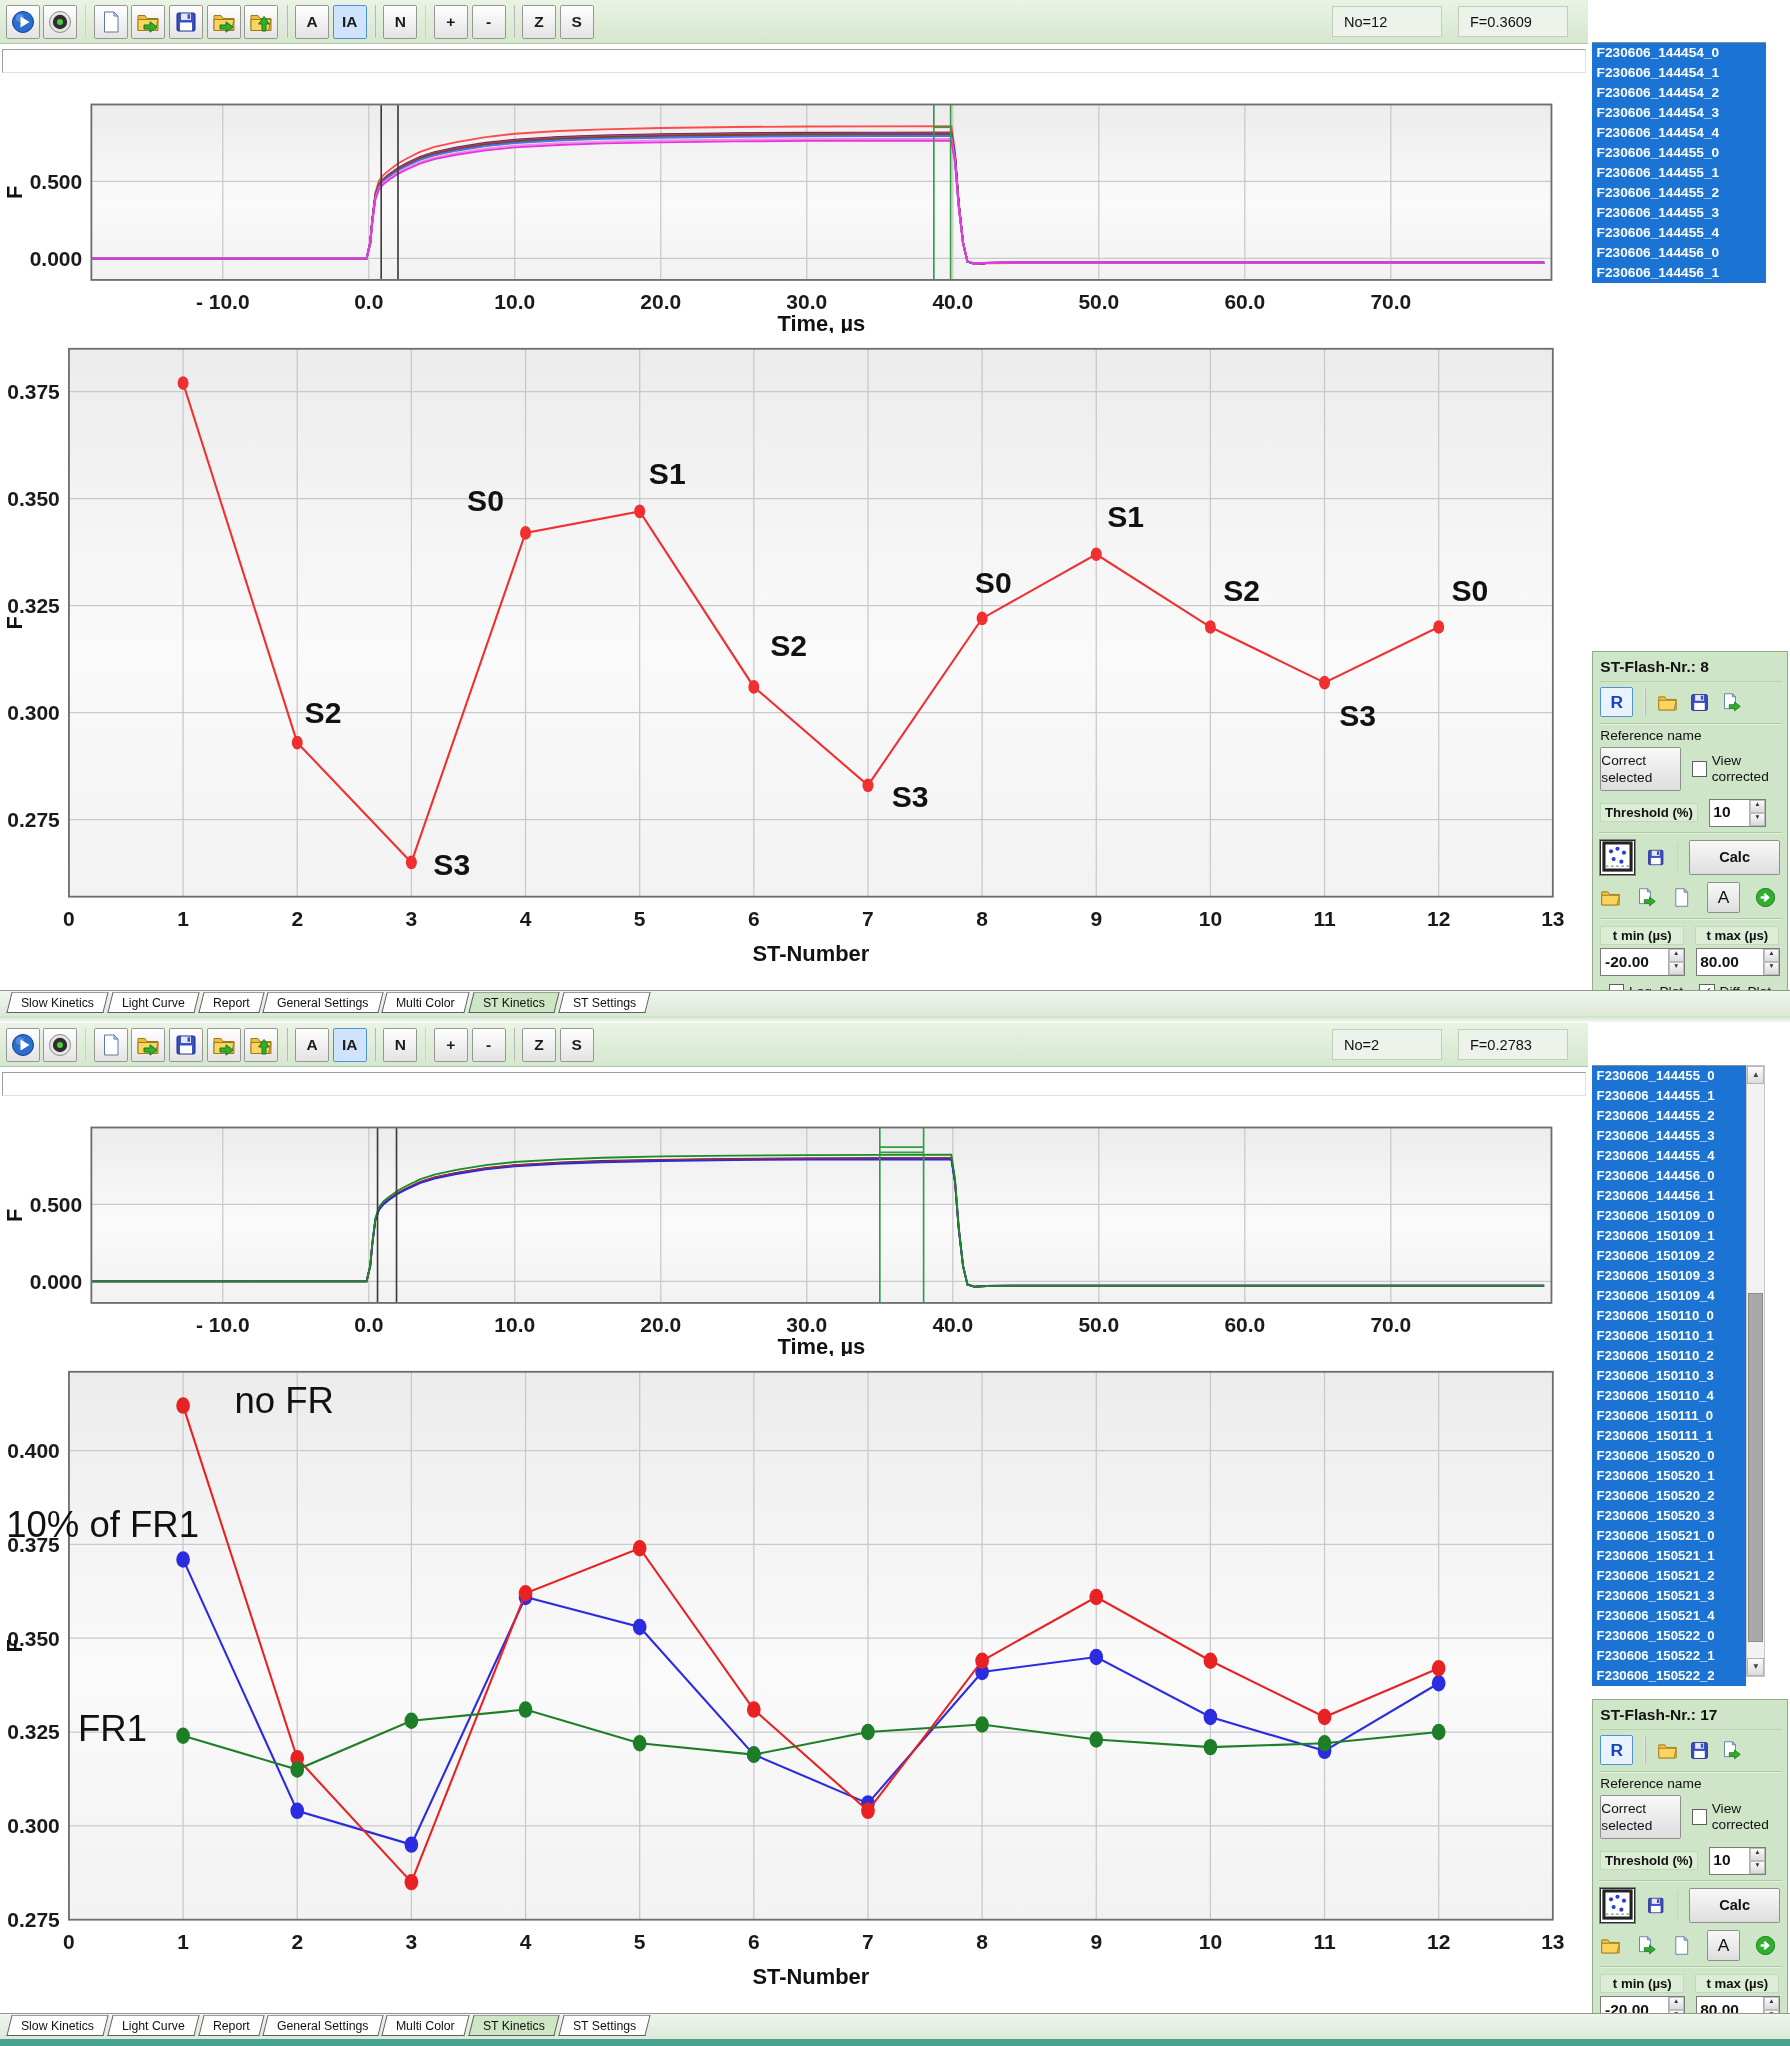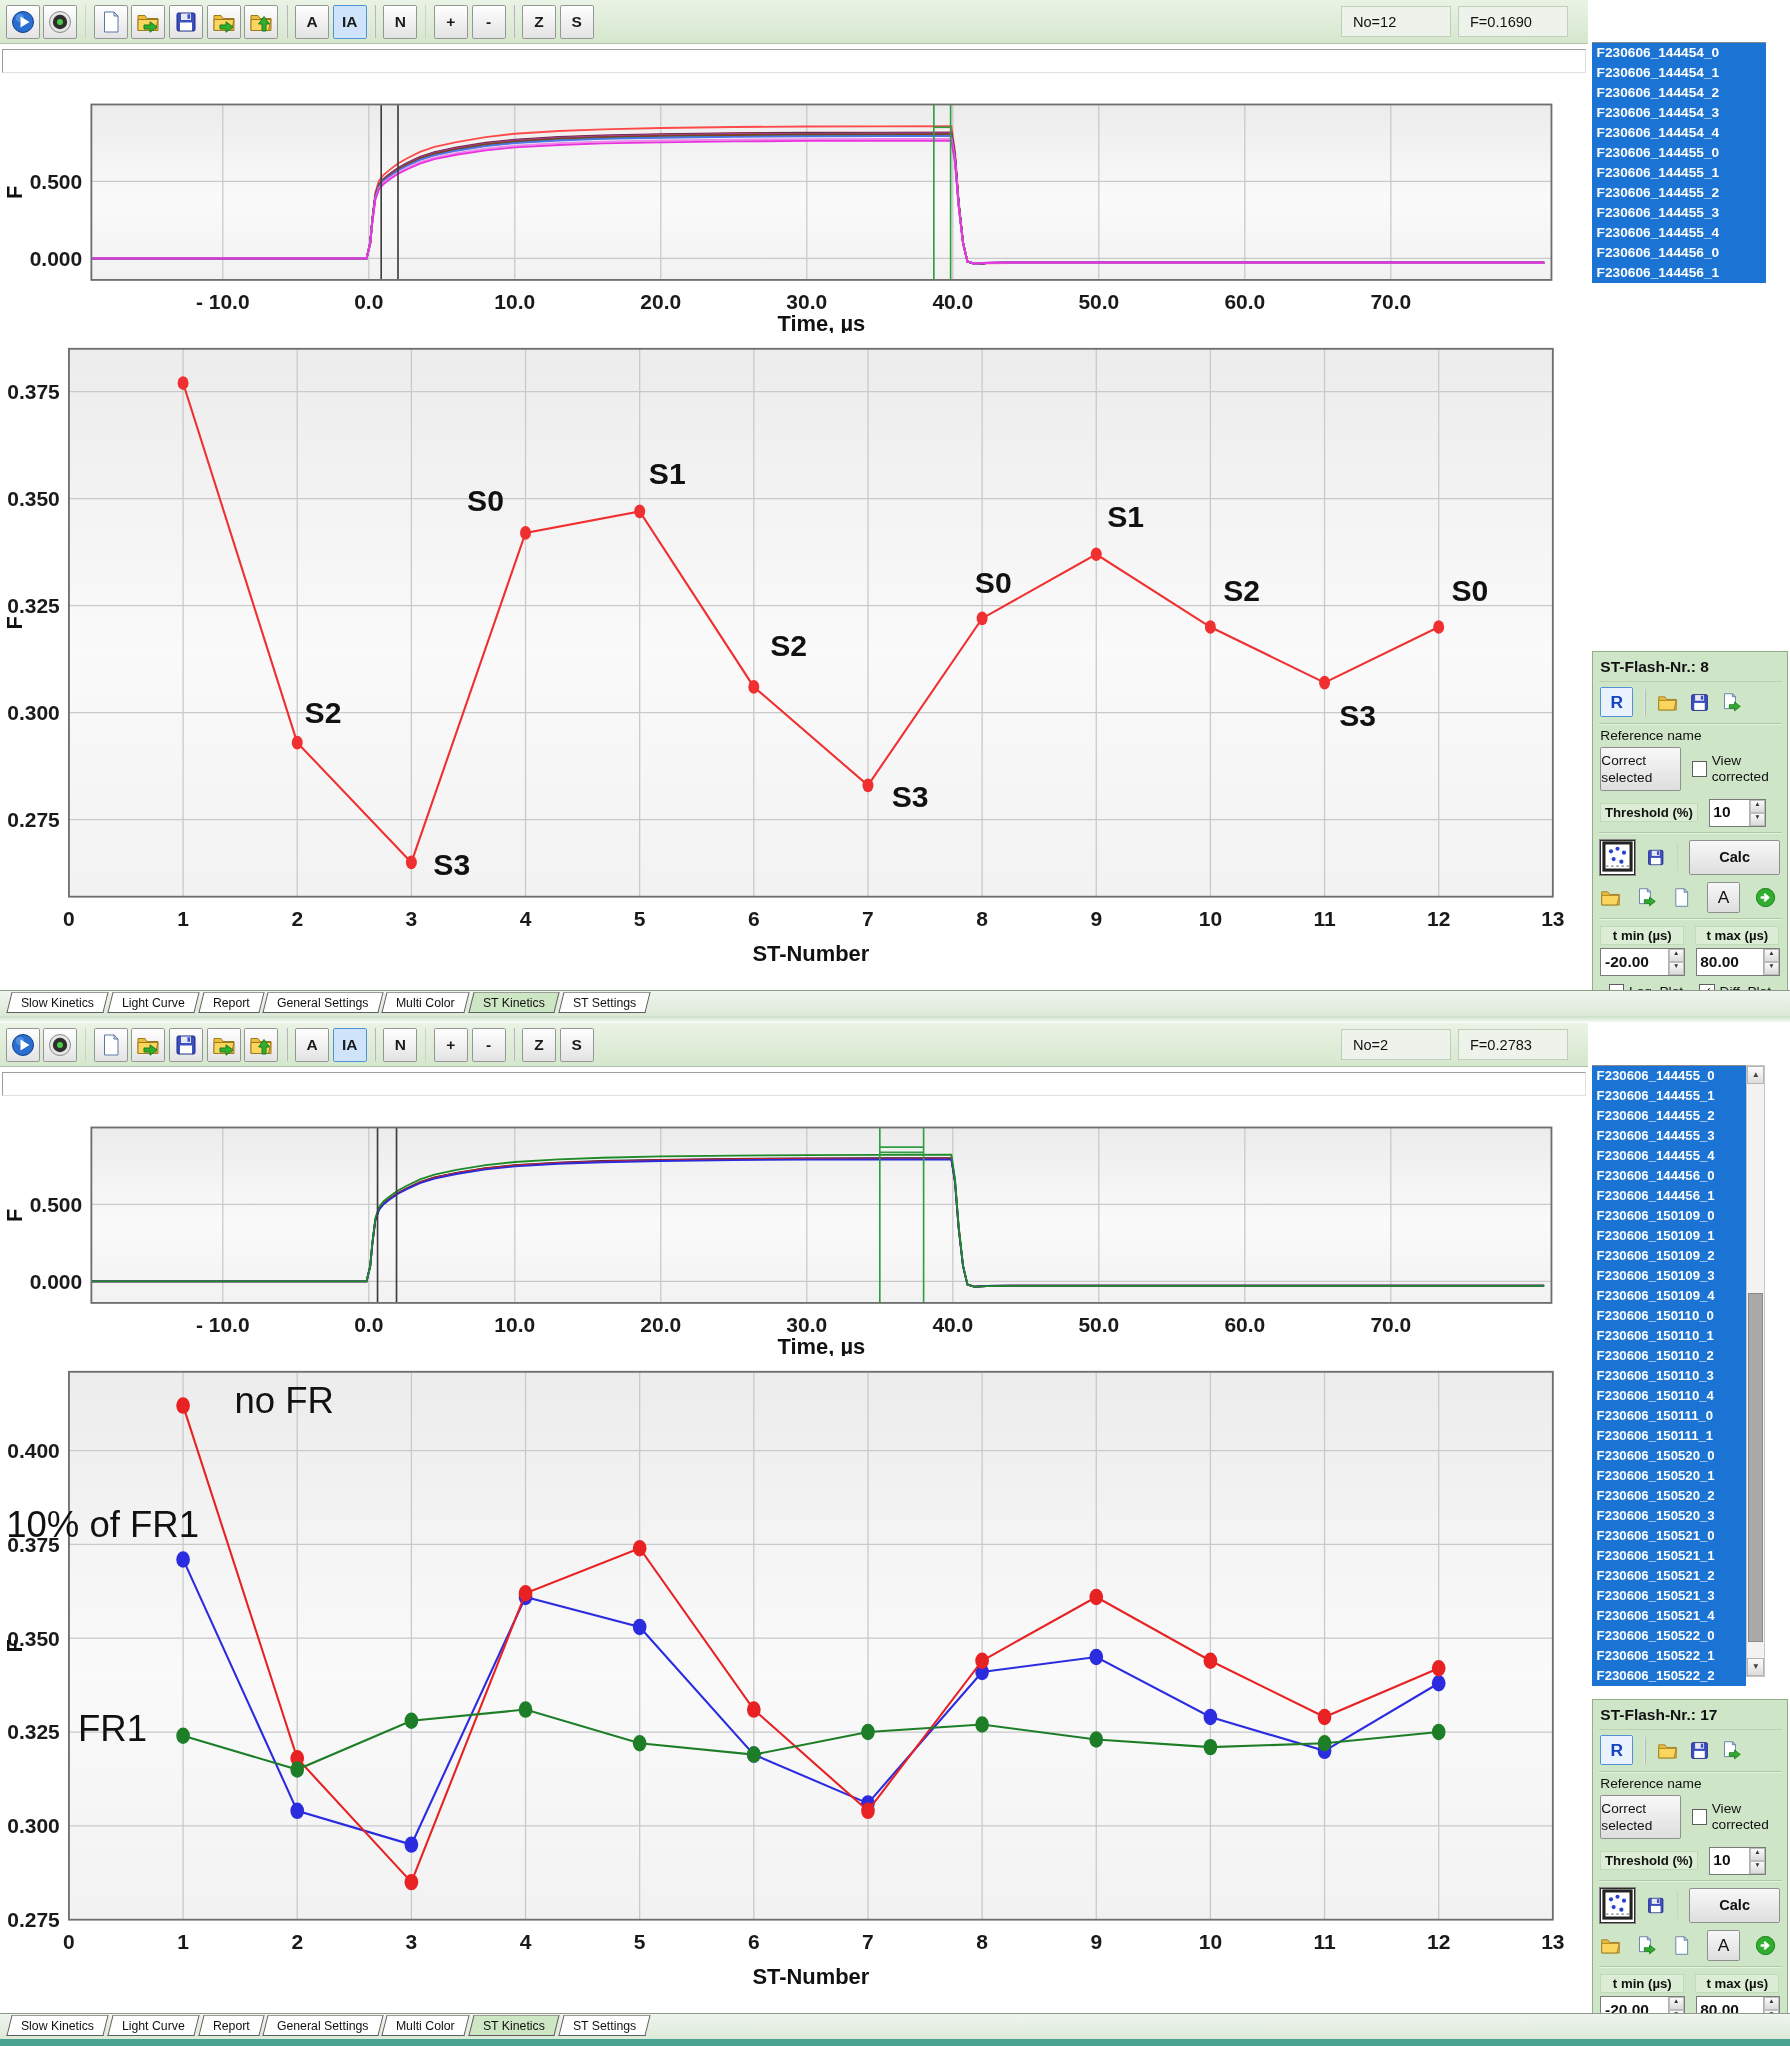--- a/index.html
+++ b/index.html
@@ -8,21 +8,21 @@
 .panel{position:absolute;left:0;width:1791px;height:1016px;background:#fff}
 #panel-1{top:0}
 #panel-2{top:1023px}
 .panel-sep{position:absolute;top:1016px;left:0;width:1791px;height:7.3px;background:linear-gradient(#c9dfc3,#ffffff)}
 .bottom-strip{position:absolute;top:2039px;left:0;width:1791px;height:7.3px;background:#49a18f}
 
 .toolbar{position:absolute;left:0;top:0;width:1588px;height:44px;background:linear-gradient(#eaf3e5,#d5e7cd);border-bottom:0.9px solid #b0c2aa;display:flex;align-items:center;gap:3.7px;padding:3.7px 5.5px}
 .tb-btn{width:34px;height:34px;background:linear-gradient(#ffffff,#e3e3e3);border:0.9px solid #969696;border-radius:1.8px;display:flex;align-items:center;justify-content:center;font-weight:bold;font-size:15.5px;color:#1a1a1a;flex:0 0 auto}
 .tb-btn.lightblue{background:#cfe4fa;border:1.8px solid #4f93d6}
 .tb-sep{width:1.8px;height:33px;background:linear-gradient(90deg,#ffffff,#9f9f9f);margin:0 3.7px;flex:0 0 auto}
-.tb-status{margin-left:auto;display:flex;gap:7px;margin-right:14.6px}
+.tb-status{margin-left:auto;display:flex;gap:16px;margin-right:14.6px}
 .status-box{height:31px;background:#edf3ea;border:0.9px solid #c0cebb;display:flex;align-items:center;padding:0 11px;font-size:14.6px;min-width:110px;color:#111}
 .white-strip{position:absolute;left:1.8px;top:49px;width:1584px;height:24px;background:#fff;border:0.9px solid #98a296;border-right-color:#e0e0e0;border-bottom-color:#e0e0e0}
 .ic{width:24px;height:24px;display:block}
 .ic.sm{width:21px;height:21px}
 
 svg.chart{position:absolute;left:0;background:transparent}
 .time-chart{top:77px}
 .st-chart{top:336px}
 svg text{font-family:"Liberation Sans",sans-serif}
 
@@ -171,21 +171,21 @@
     <div class="tb-sep"></div>
     <div class="tb-btn">N</div>
     <div class="tb-sep"></div>
     <div class="tb-btn">+</div>
     <div class="tb-btn">-</div>
     <div class="tb-sep"></div>
     <div class="tb-btn">Z</div>
     <div class="tb-btn">S</div>
     <div class="tb-status">
       <div class="status-box">No=12</div>
-      <div class="status-box">F=0.1690</div>
+      <div class="status-box">F=0.3609</div>
     </div>
   </div>
   <div class="white-strip"></div>
   <svg class="chart time-chart" id="chart-0" width="1588" height="256" viewBox="0 0 1738 280">
       <rect x="100" y="30" width="1598" height="192" fill="url(#plotgrad)"></rect>
       <line x1="243.82" y1="30" x2="243.82" y2="222" stroke="#c9c9c9" stroke-width="1.4"></line>
       <line x1="403.62" y1="30" x2="403.62" y2="222" stroke="#c9c9c9" stroke-width="1.4"></line>
       <line x1="563.42" y1="30" x2="563.42" y2="222" stroke="#c9c9c9" stroke-width="1.4"></line>
       <line x1="723.22" y1="30" x2="723.22" y2="222" stroke="#c9c9c9" stroke-width="1.4"></line>
       <line x1="883.02" y1="30" x2="883.02" y2="222" stroke="#c9c9c9" stroke-width="1.4"></line>

